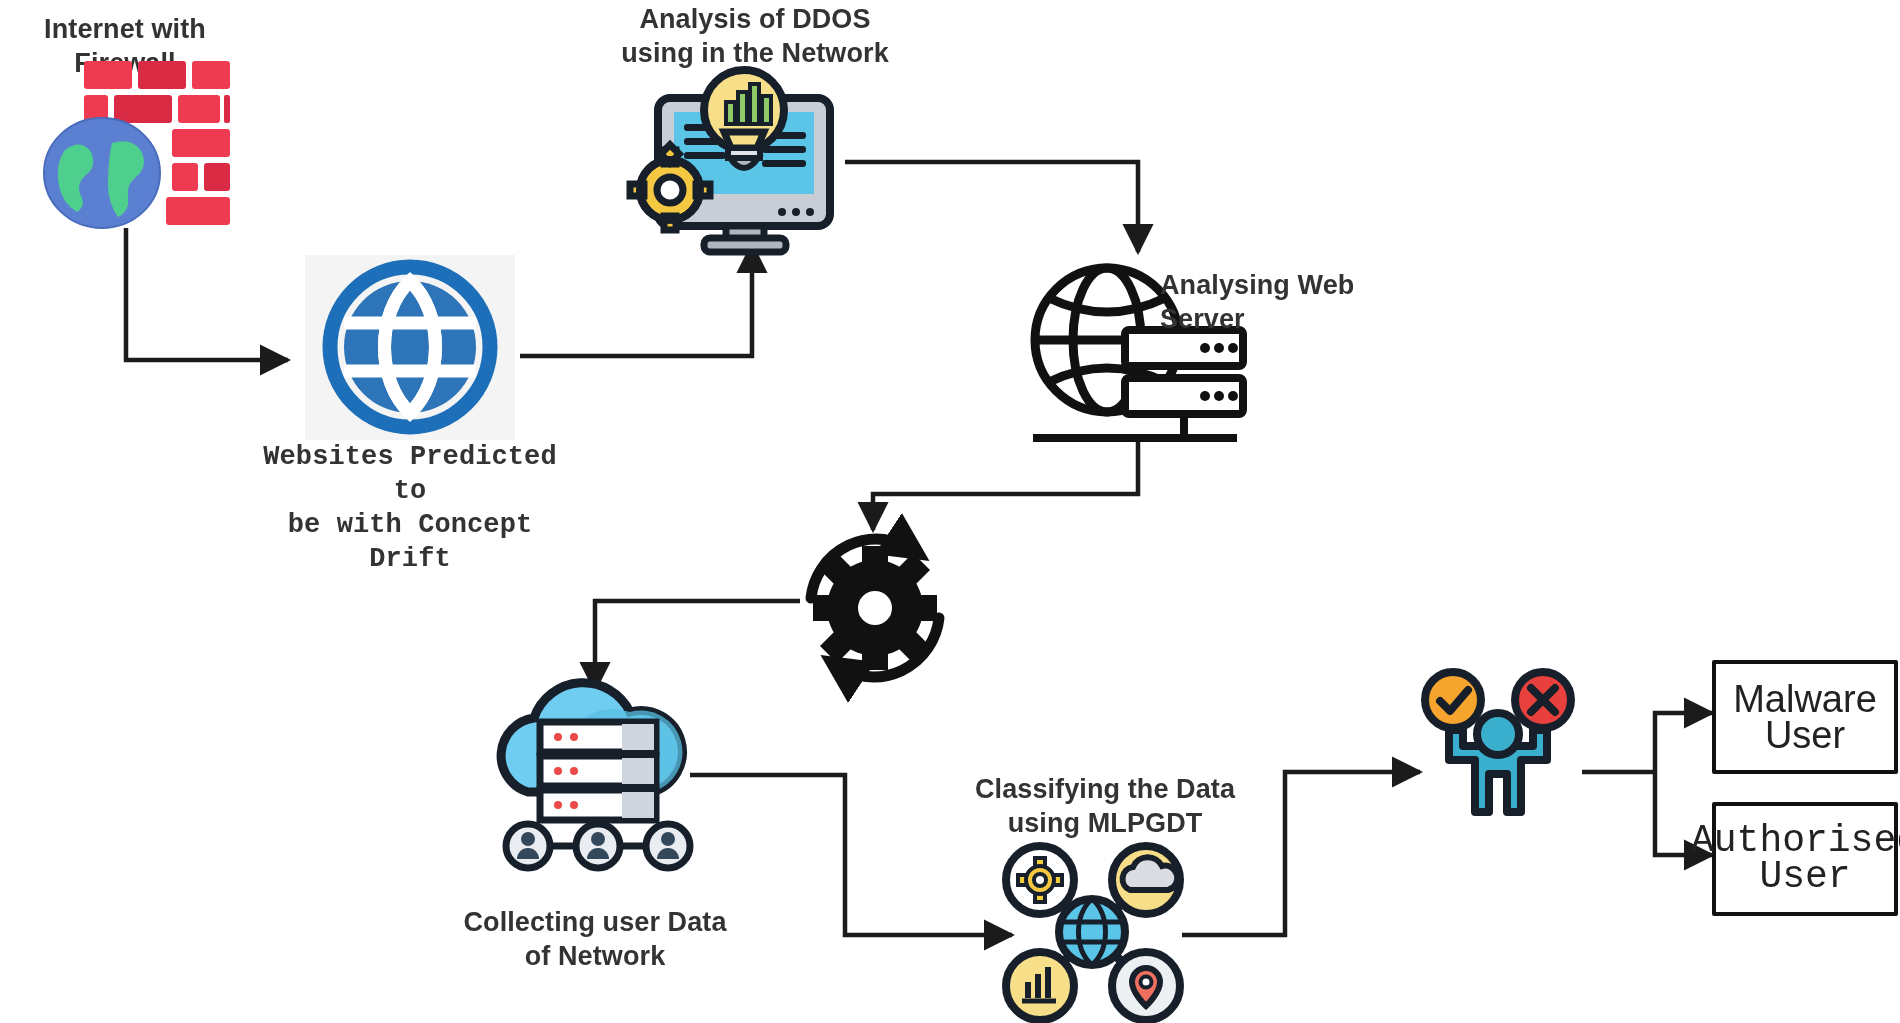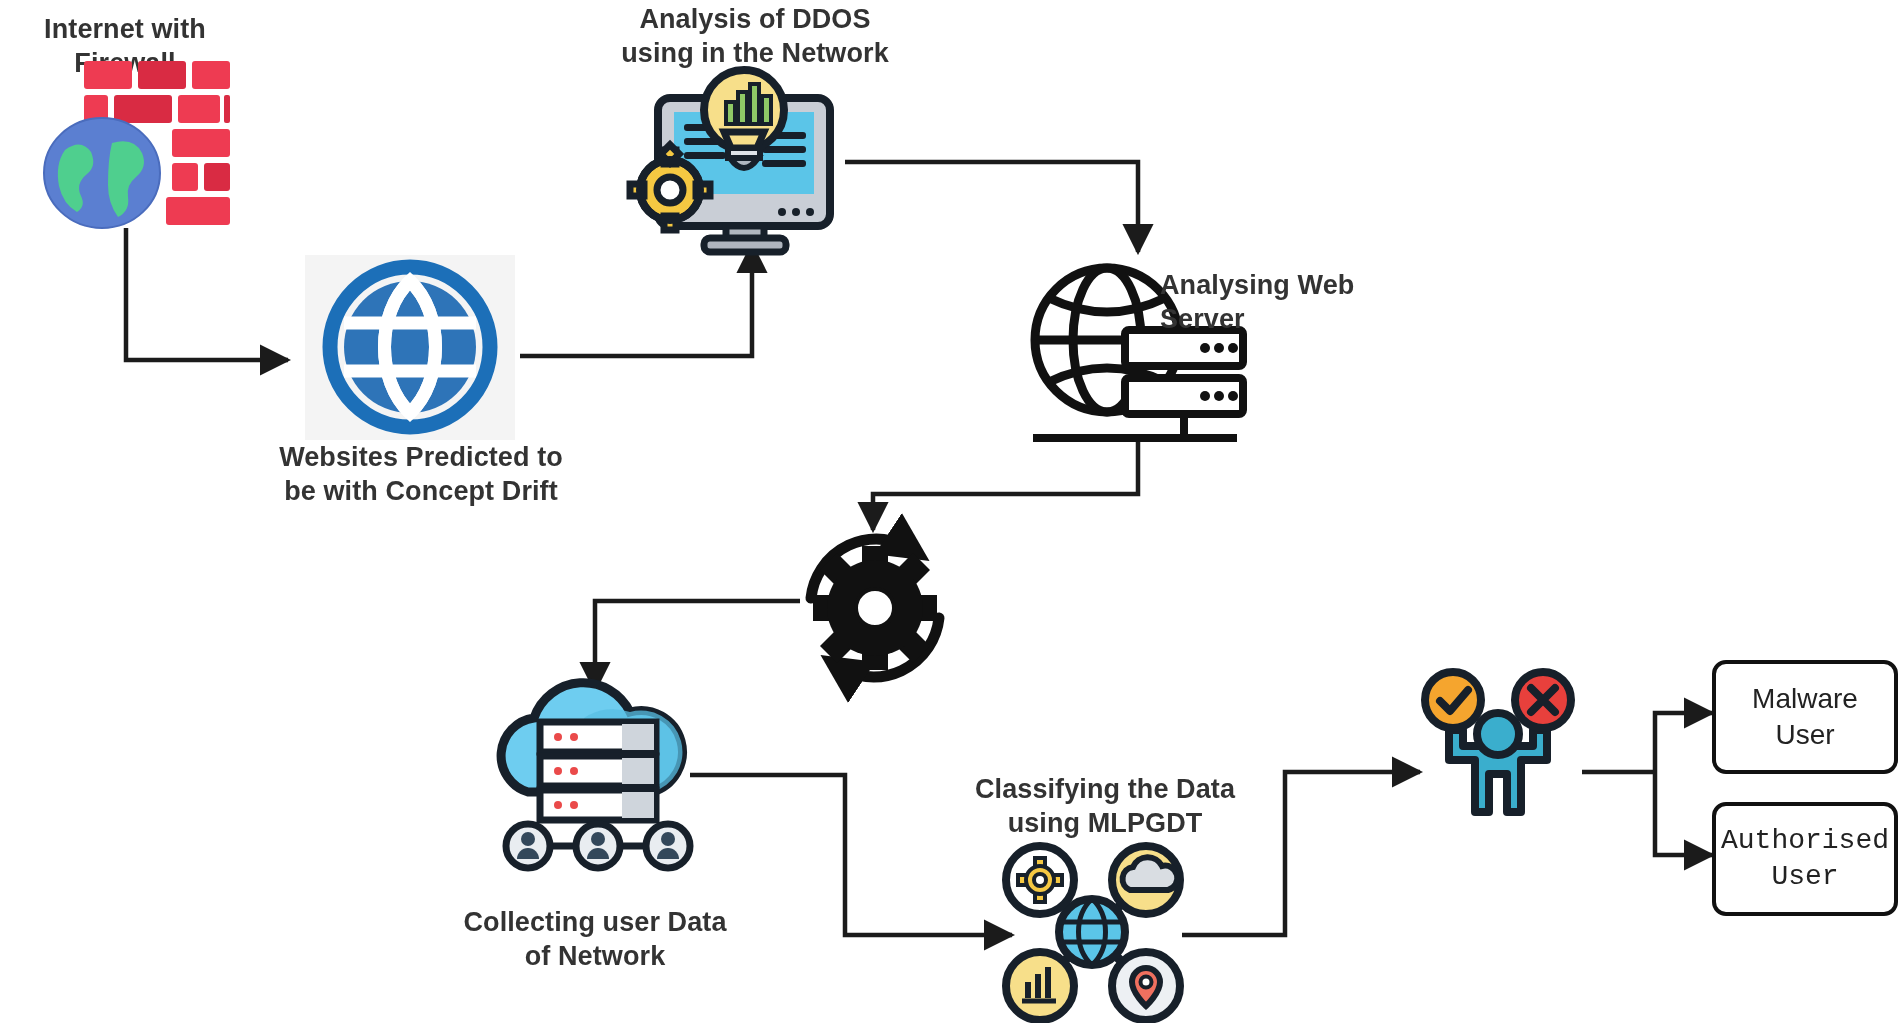--- a/index.html
+++ b/index.html
@@ -12,23 +12,23 @@
   .lbl{
     position:absolute;text-align:center;
     font-size:27px;line-height:34px;font-weight:600;color:#333333;
     letter-spacing:.1px;white-space:pre-line;
   }
   .lbl.small{font-size:26px;line-height:33px;}
   .node{position:absolute;}
   svg{display:block;overflow:visible;}
   #wires{position:absolute;left:0;top:0;width:1900px;height:1023px;pointer-events:none;}
   .box{
-    position:absolute;border:4px solid #111;border-radius:14px;background:#fff;
+    position:absolute;border:4px solid #111;border-radius:2px;background:#fff;
     display:flex;align-items:center;justify-content:center;text-align:center;
-    font-size:28px;line-height:36px;font-weight:500;color:#222;white-space:pre-line;
+    font-size:38px;line-height:36px;font-weight:500;color:#222;white-space:pre-line;
   }
 </style>
 </head>
 <body>
 
 <div id="stage">
 
   <svg id="wires" viewBox="0 0 1900 1023" width="1900" height="1023">
     <defs>
       <marker id="ah" viewBox="0 0 10 10" refX="9" refY="5" markerWidth="7" markerHeight="7" orient="auto-start-reverse">
@@ -92,21 +92,21 @@
           <line x1="-66" y1="-24" x2="66" y2="-24"></line>
           <line x1="-66" y1="24" x2="66" y2="24"></line>
           <path d="M0 -66 C -34 -34 -34 34 0 66 C 34 34 34 -34 0 -66 z"></path>
           <line x1="0" y1="-66" x2="0" y2="66" stroke-width="0"></line>
         </g>
         <path d="M0 -66 C -34 -34 -34 34 0 66" fill="none" stroke="#ffffff" stroke-width="13"></path>
         <path d="M0 -66 C 34 -34 34 34 0 66" fill="none" stroke="#ffffff" stroke-width="13"></path>
       </g>
     </svg>
   </div>
-  <div class="lbl" style="left:266px;top:440px;width:310px;">Websites Predicted to
+  <div class="lbl" style="left:255px;top:440px;width:310px;font-family:Liberation Mono, monospace;">Websites Predicted to
 be with Concept Drift</div>
 
   <div class="lbl" style="left:610px;top:2px;width:290px;">Analysis of DDOS
 using in the Network</div>
   <div class="node" style="left:630px;top:72px;">
     <svg width="220" height="180" viewBox="0 0 220 180">
 
       <rect x="28" y="26" width="172" height="128" rx="12" fill="#c9ced6" stroke="#17202a" stroke-width="8"></rect>
       <rect x="44" y="40" width="140" height="82" fill="#5bc5e8"></rect>
       <g fill="#17202a">

